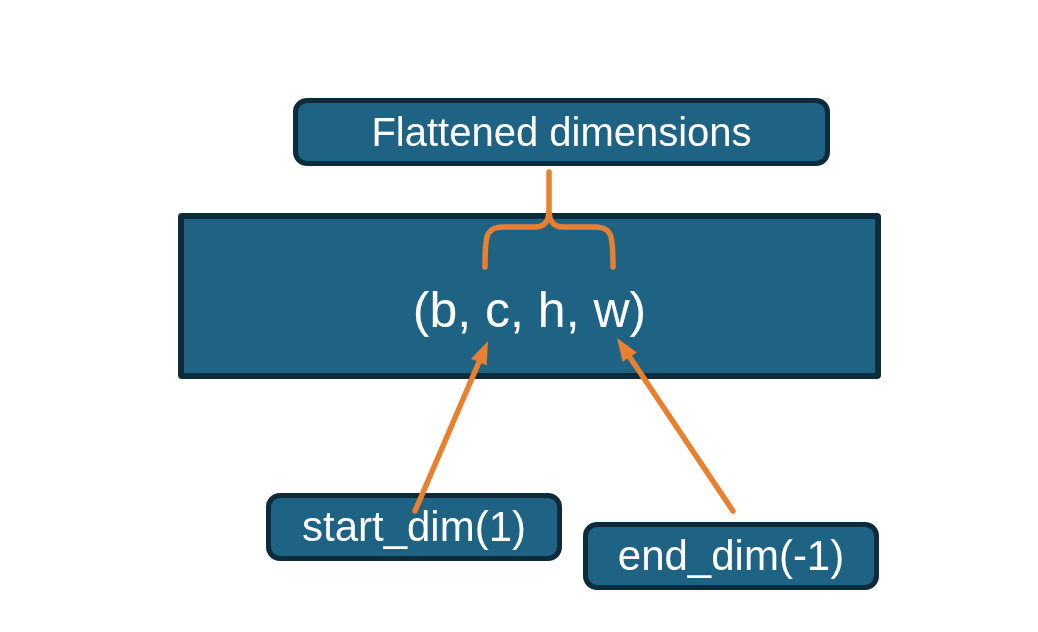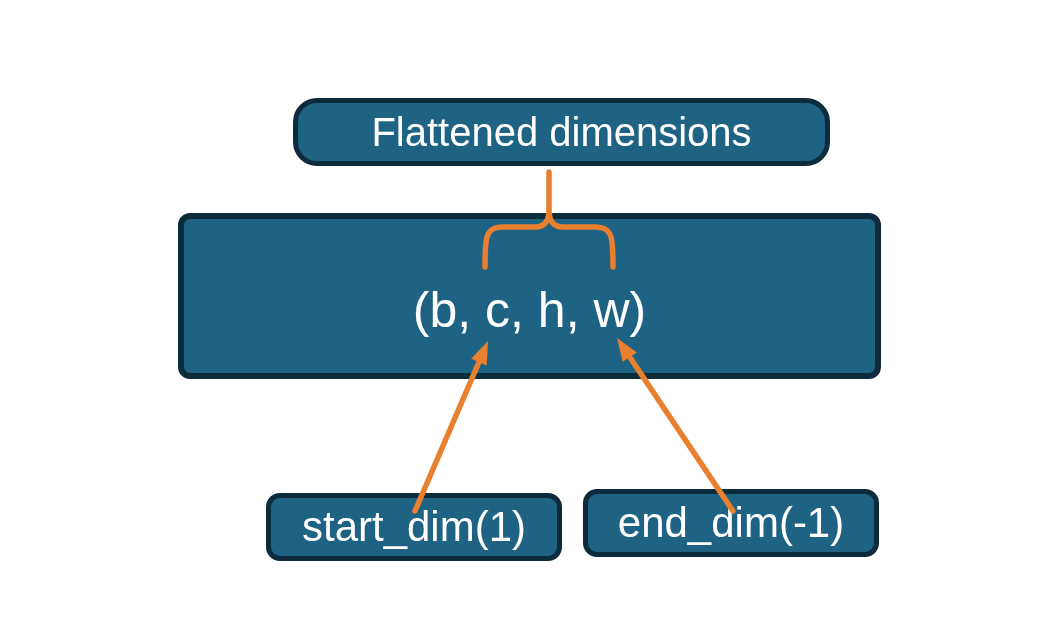--- a/index.html
+++ b/index.html
@@ -25,39 +25,39 @@
     border: 5px solid var(--node-border);
     color: var(--node-text);
     display: flex;
     align-items: center;
     justify-content: center;
     white-space: nowrap;
   }
   .node-top {
     left: 293px; top: 98px;
     width: 537px; height: 68px;
-    border-radius: 24px;
+    border-radius: 14px;
     font-size: 40px;
   }
   .node-big {
     left: 178px; top: 213px;
     width: 703px; height: 166px;
-    border-radius: 12px;
+    border-radius: 4px;
     border-width: 6px;
     font-size: 50px;
     padding-top: 28px;
   }
   .node-bl {
     left: 266px; top: 493px;
     width: 296px; height: 68px;
     border-radius: 14px;
     font-size: 42px;
   }
   .node-br {
-    left: 583px; top: 489px;
+    left: 583px; top: 522px;
     width: 296px; height: 68px;
     border-radius: 14px;
     font-size: 42px;
     text-align: right;
   }
   .overlay {
     position: absolute;
     left: 0; top: 0;
     width: 1038px; height: 632px;
     pointer-events: none;

